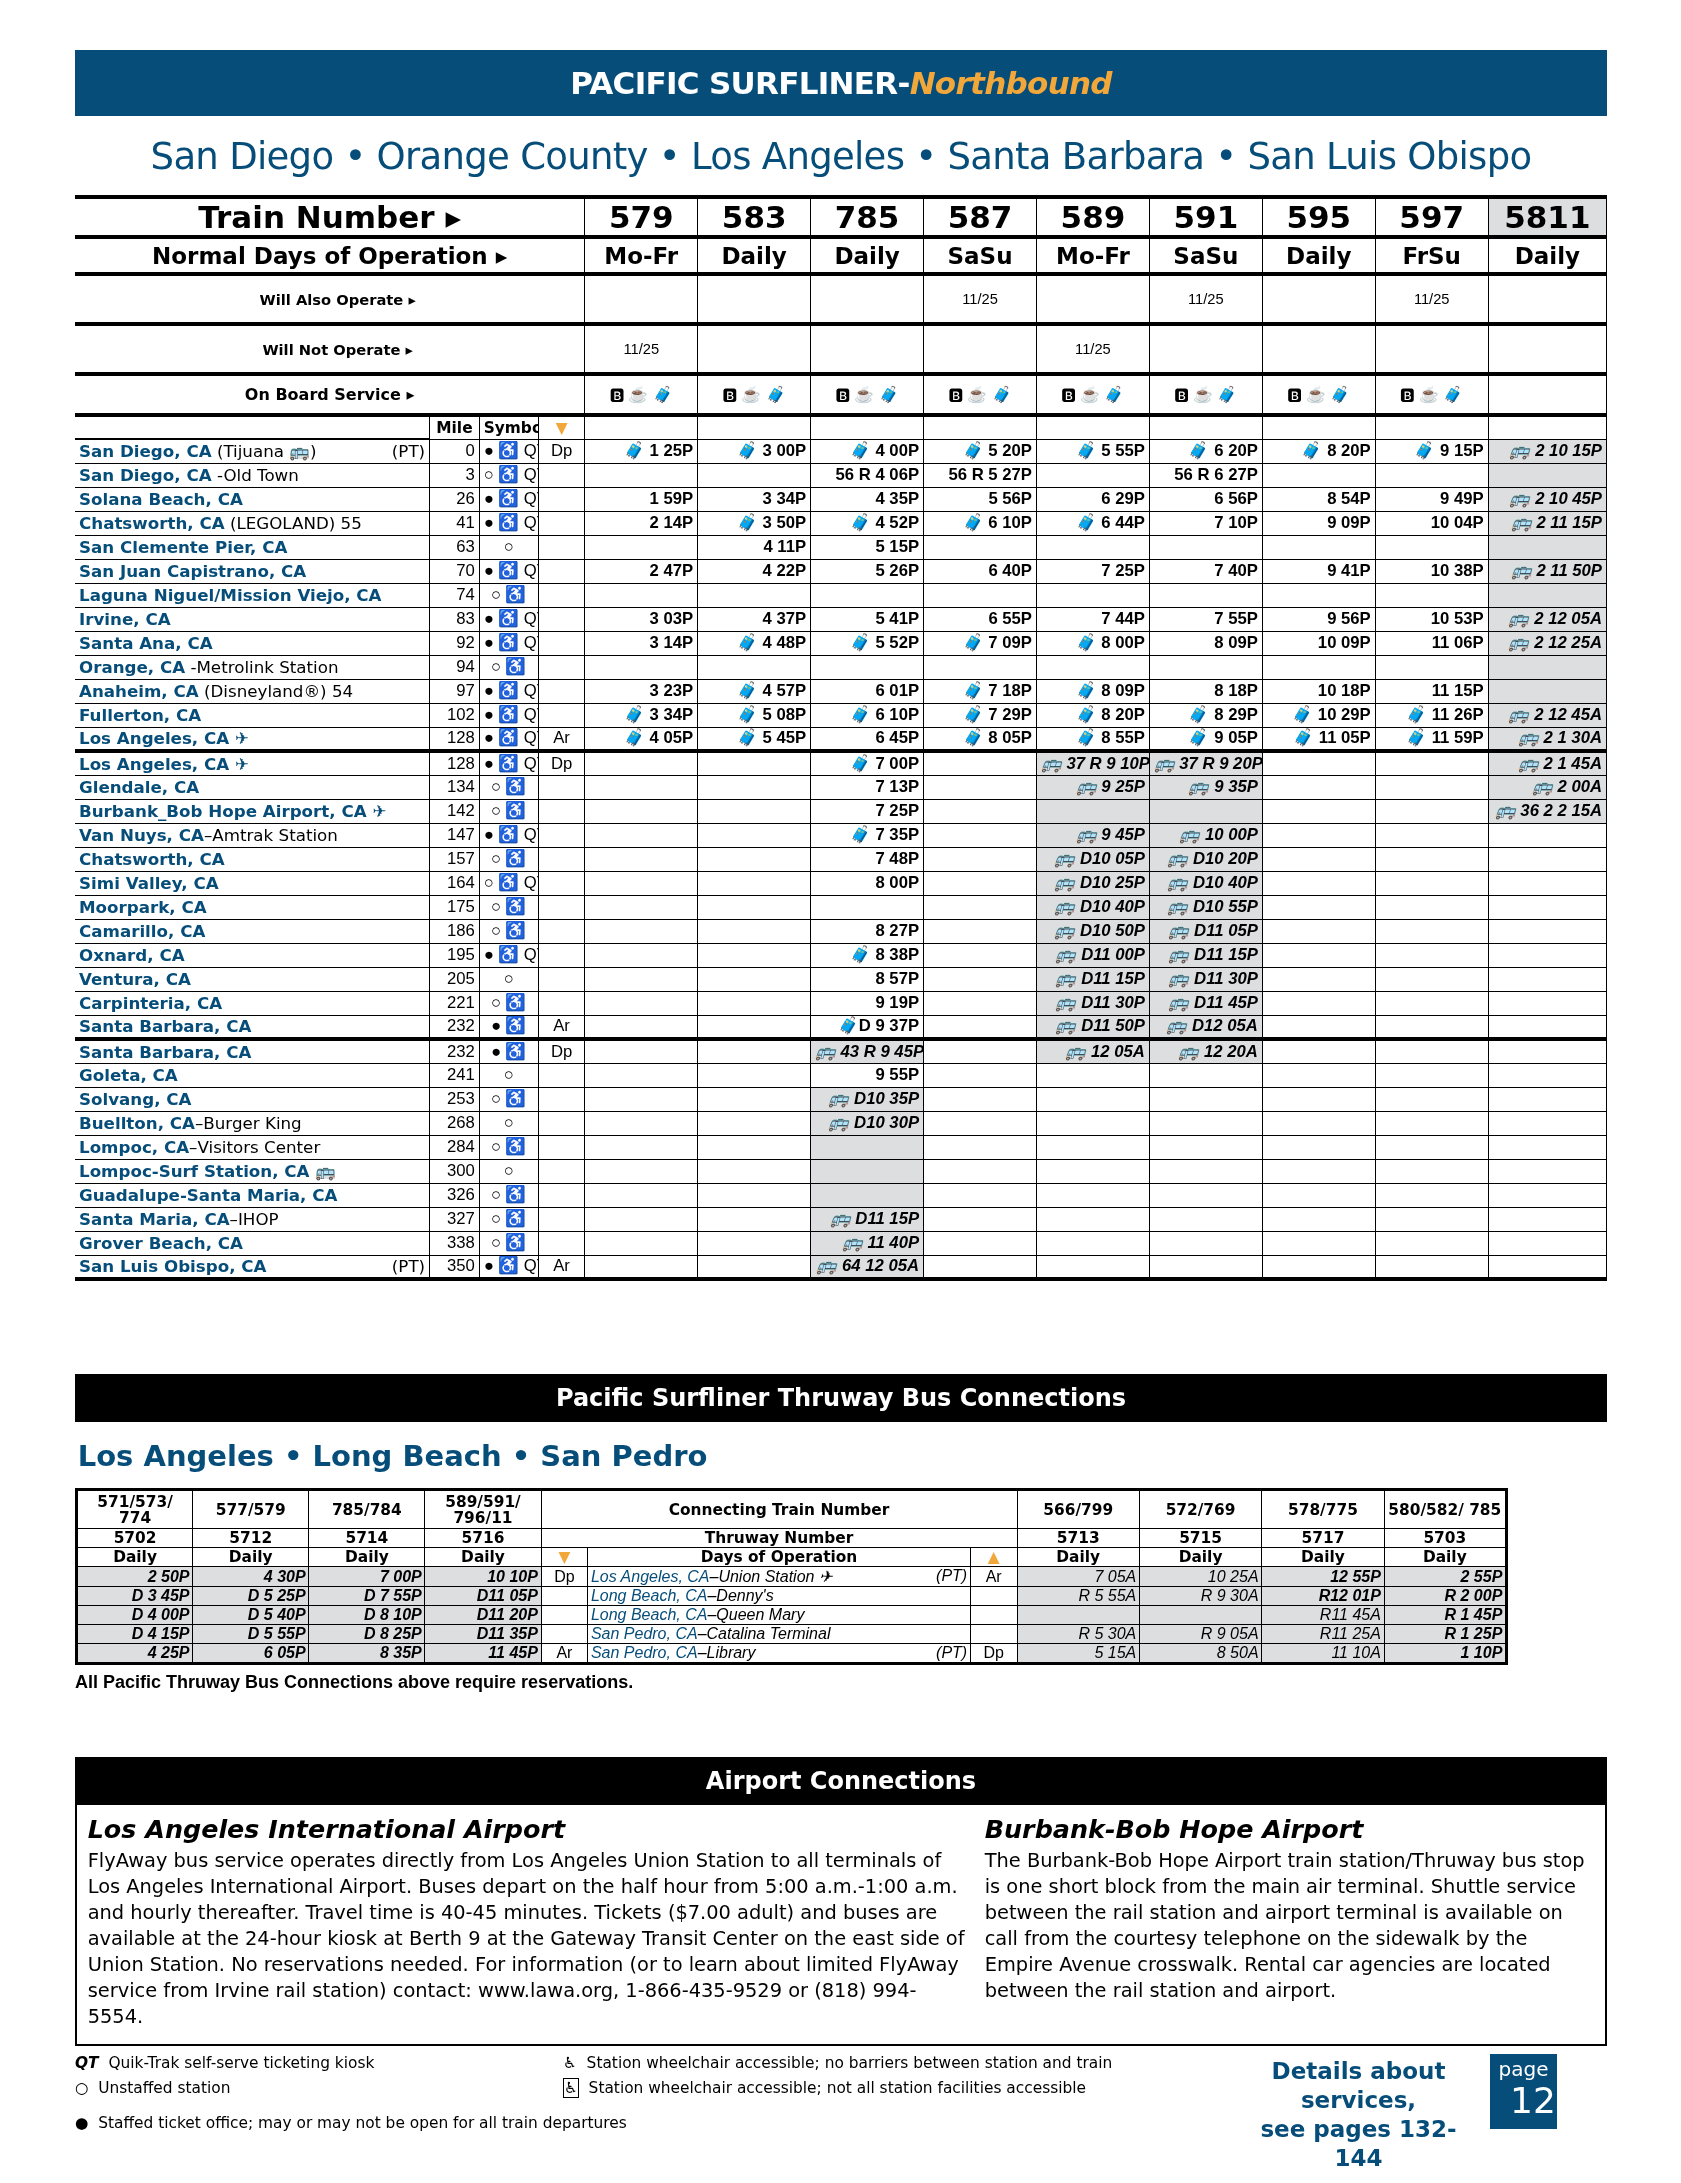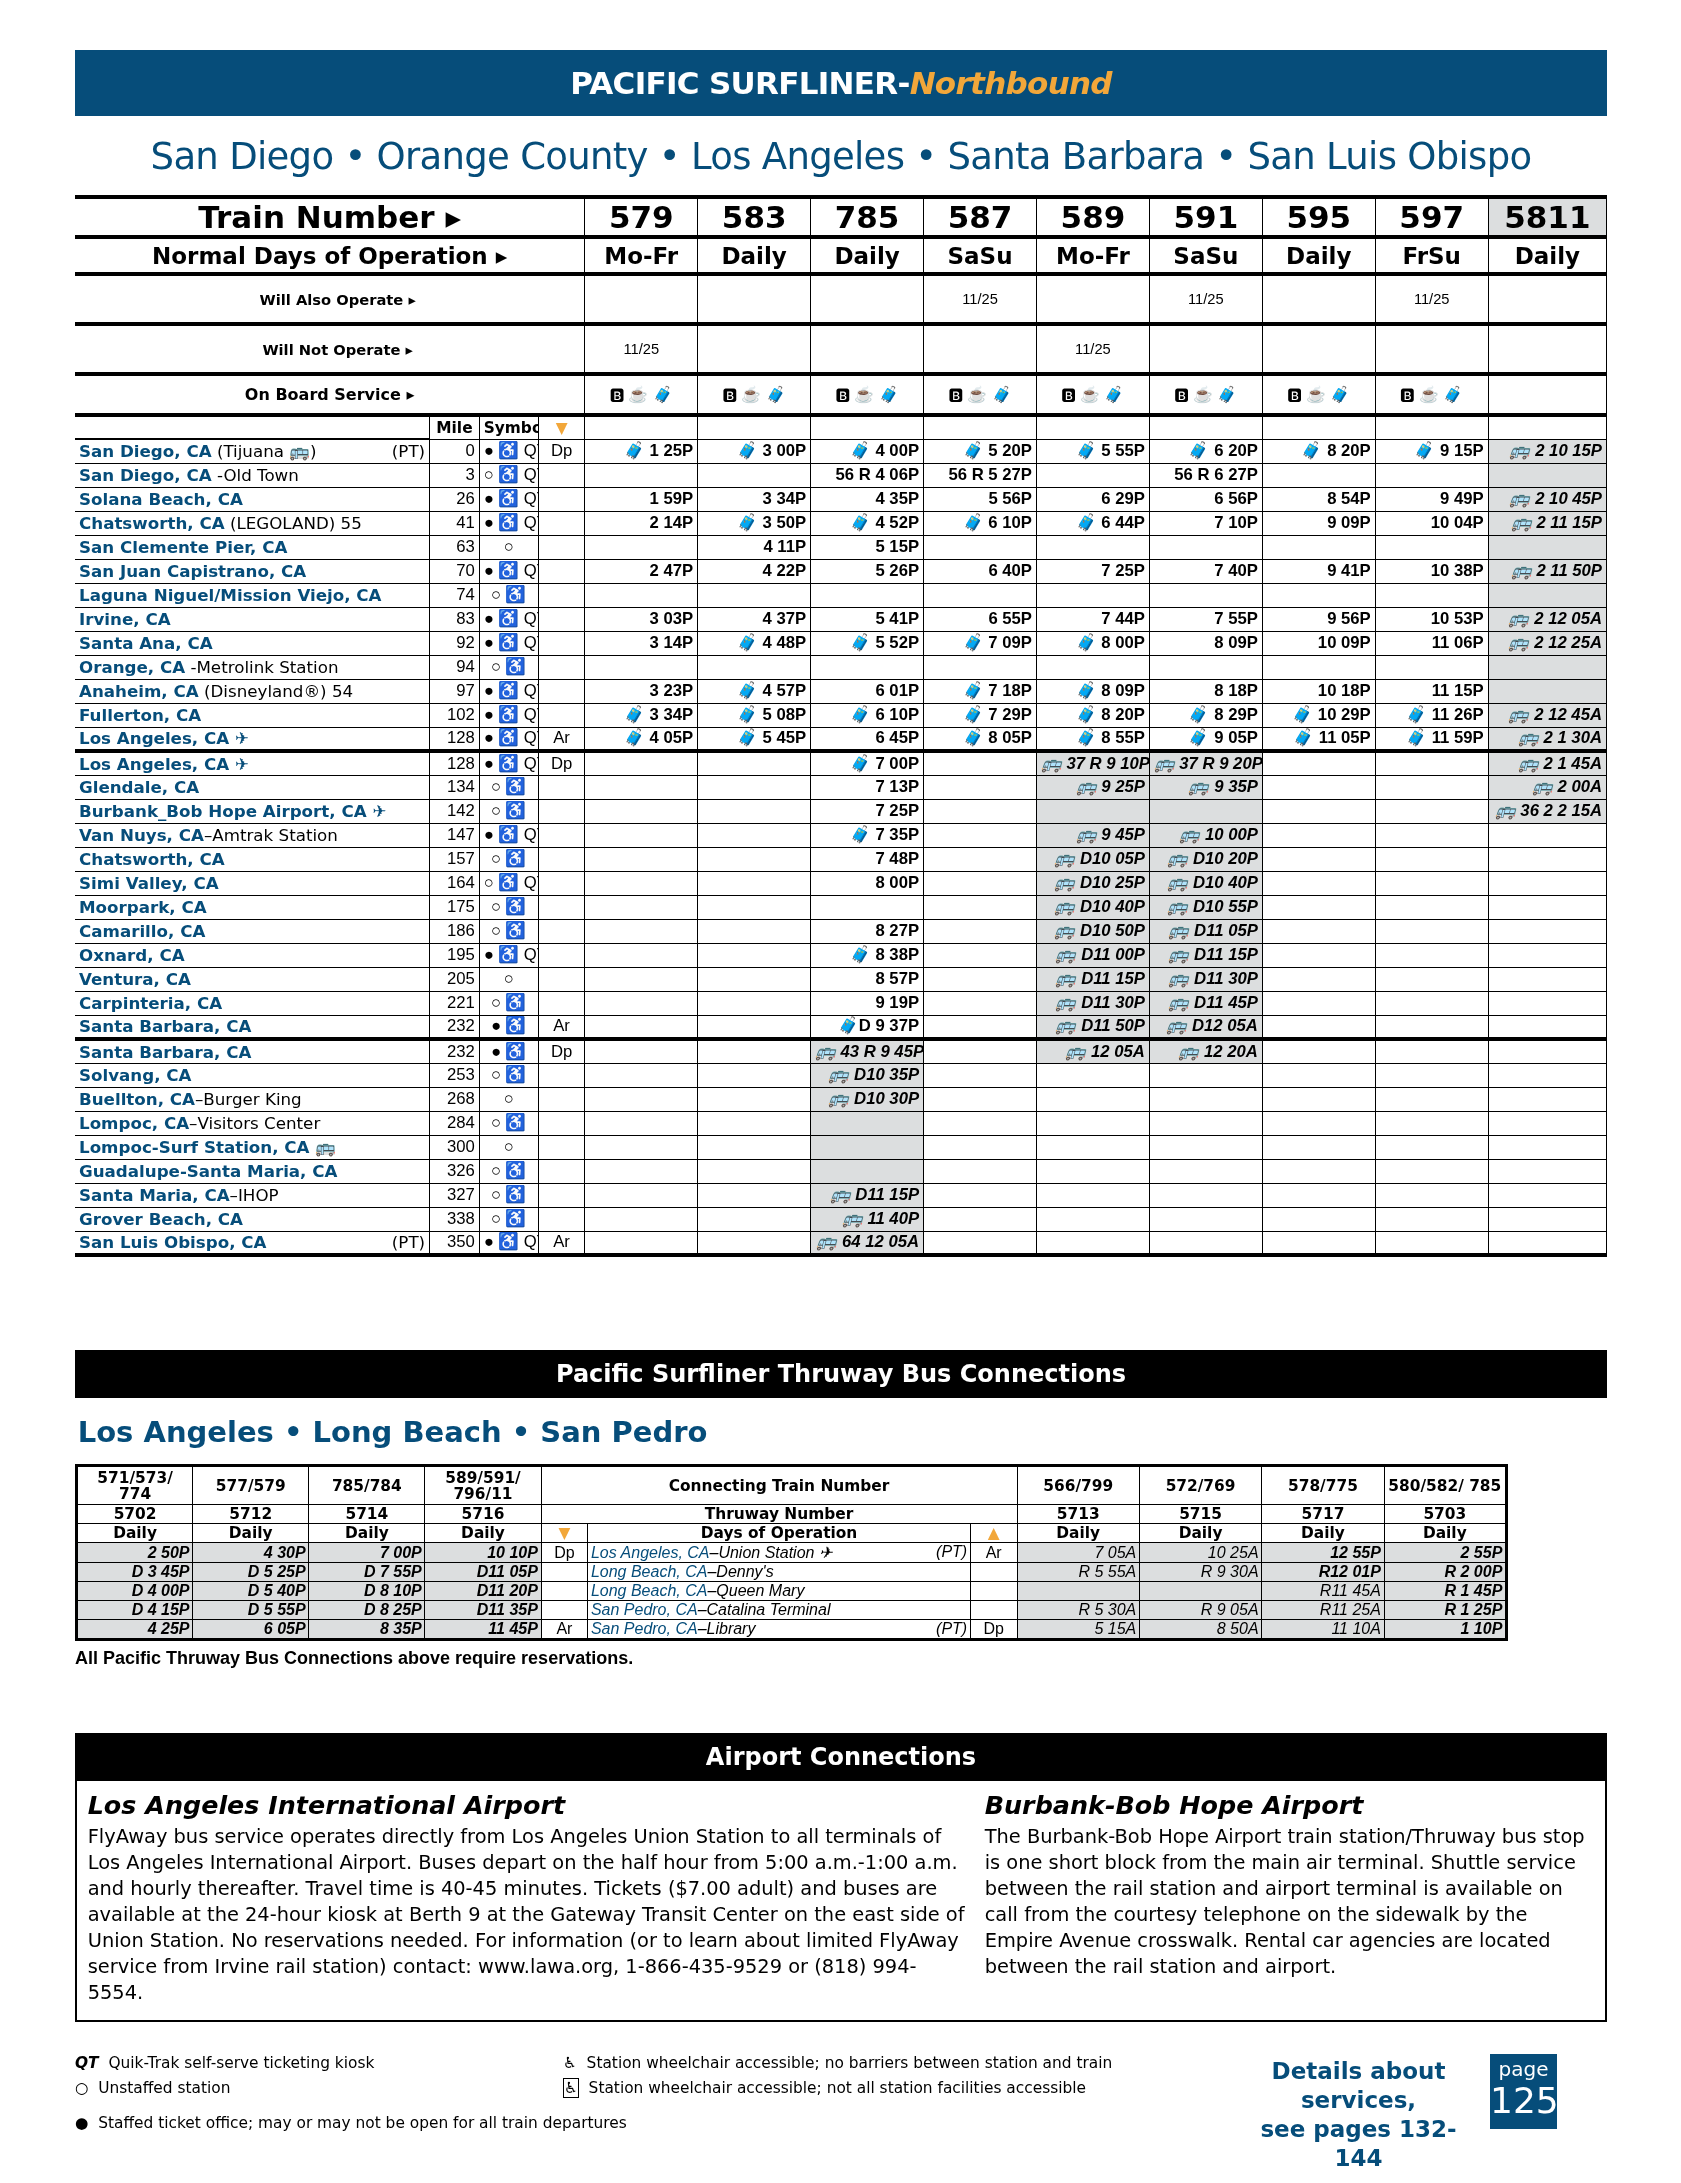--- a/index.html
+++ b/index.html
@@ -50,21 +50,21 @@
 
   .airport-box { border: 2px solid #000; border-top: none; display: flex; padding: 9.4px 10.7px 13.4px 10.7px; }
   .airport-col h3 { font-family: "DejaVu Sans", sans-serif; font-style: italic; font-weight: bold; font-size: 25.4px; margin-bottom: 4px; }
   .airport-col p { font-family: "DejaVu Sans", sans-serif; font-size: 19.4px; line-height: 26px; }
 
   .legend { position: absolute; top: 2054px; left: 75px; width: 1071px; font-family: "DejaVu Sans", sans-serif; font-size: 15.4px; }
   .legend .item { position: absolute; white-space: nowrap; }
   .details { position: absolute; left: 1245px; top: 2057px; width: 227px; text-align: center; color: #064d7a; font-family: "DejaVu Sans", sans-serif; font-weight: bold; font-size: 23px; line-height: 29px; }
   .pagebox { position: absolute; left: 1490px; top: 2054px; width: 67px; height: 75px; background: #064d7a; color: #fff; text-align: center; font-family: "DejaVu Sans", sans-serif; }
   .pagebox .lbl { font-size: 20px; display: block; margin-top: 2.7px; }
-  .pagebox .num { font-size: 36px; display: block; line-height: 39px; }
+  .pagebox .num { font-size: 36px; display: block; line-height: 39px; margin-left: 20px; }
 </style>
 </head>
 <body>
 
 <div class="page">
 
   <div class="banner">
     <span>PACIFIC SURFLINER-</span>
       <span class="accent">Northbound</span>
   </div>
@@ -541,20 +541,35 @@
           <td class="station"><span>Santa Barbara, CA</span><span class="sub"></span><span class="pt"></span></td>
           <td class="mile">232</td>
           <td class="sym">● ♿</td>
           <td class="arr">Dp</td>
           <td class="time"></td>
           <td class="time"></td>
           <td class="time it shade">🚌 43 R 9 45P</td>
           <td class="time"></td>
           <td class="time it shade">🚌 12 05A</td>
           <td class="time it shade">🚌 12 20A</td>
+          <td class="time"></td>
+          <td class="time"></td>
+          <td class="time"></td>
+        </tr>
+        <tr class="">
+          <td class="station"><span>Goleta, CA</span><span class="sub"></span><span class="pt"></span></td>
+          <td class="mile">241</td>
+          <td class="sym">○</td>
+          <td class="arr"></td>
+          <td class="time"></td>
+          <td class="time"></td>
+          <td class="time">9 55P</td>
+          <td class="time"></td>
+          <td class="time"></td>
+          <td class="time"></td>
           <td class="time"></td>
           <td class="time"></td>
           <td class="time"></td>
         </tr>
         <tr class="">
           <td class="station"><span>Solvang, CA</span><span class="sub"></span><span class="pt"></span></td>
           <td class="mile">253</td>
           <td class="sym">○ ♿</td>
           <td class="arr"></td>
           <td class="time"></td>

